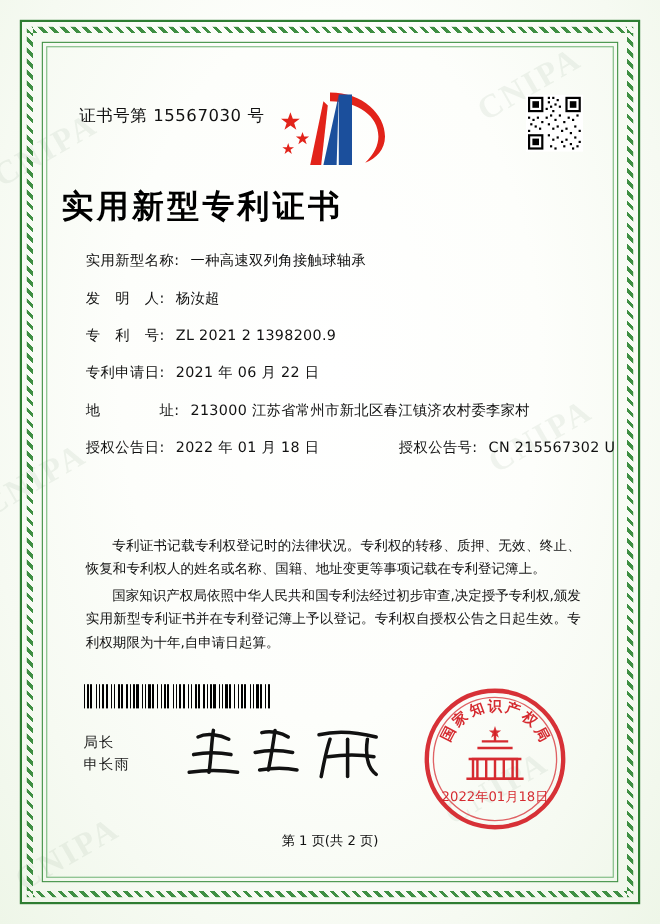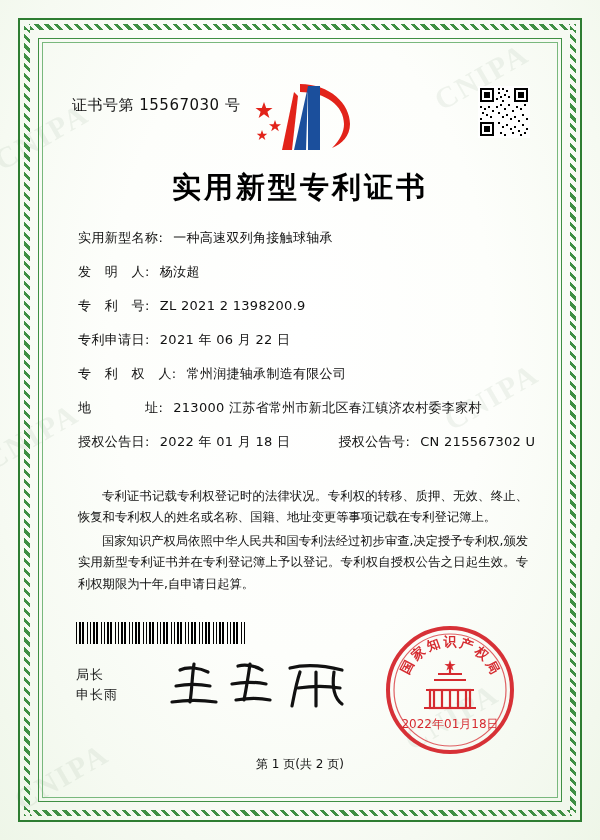--- a/index.html
+++ b/index.html
@@ -117,21 +117,20 @@
     top: 30px;
     width: 52px;
     height: 52px;
   }
 
   .title {
     position: absolute;
     left: 0;
     right: 0;
     top: 112px;
-    text-align: center;
     font-size: 29px;
     font-weight: bold;
     letter-spacing: 3px;
     font-family: "DejaVu Sans", "Liberation Sans", sans-serif;
     color: #000;
   }
 
   .fields {
     position: absolute;
     left: 22px;
@@ -150,21 +149,21 @@
     flex: 0 0 auto;
     color: #111;
     letter-spacing: 0.4px;
   }
   .field-value {
     margin-left: 10px;
     color: #111;
     letter-spacing: 0.3px;
   }
   .field-row.two-col .col2 {
-    margin-left: 48px;
+    margin-left: 72px;
     display: flex;
     align-items: flex-start;
   }
 
   .paragraphs {
     position: absolute;
     left: 22px;
     right: 16px;
     top: 430px;
     font-size: 12.3px;
@@ -353,24 +352,20 @@
       </div>
       <div class="field-row">
         <span class="field-label">专　利　号:</span>
         <span class="field-value">ZL 2021 2 1398200.9</span>
       </div>
       <div class="field-row">
         <span class="field-label">专利申请日:</span>
         <span class="field-value">2021 年 06 月 22 日</span>
       </div>
       <div class="field-row">
-        <span class="field-label">专　利　权　人:</span>
-        <span class="field-value">常州润捷轴承制造有限公司</span>
-      </div>
-      <div class="field-row">
         <span class="field-label">地　　　　址:</span>
         <span class="field-value">213000 江苏省常州市新北区春江镇济农村委李家村</span>
       </div>
       <div class="field-row two-col">
         <span class="field-label">授权公告日:</span>
         <span class="field-value">2022 年 01 月 18 日</span>
         <span class="col2">
           <span class="field-label">授权公告号:</span>
           <span class="field-value">CN 215567302 U</span>
         </span>

